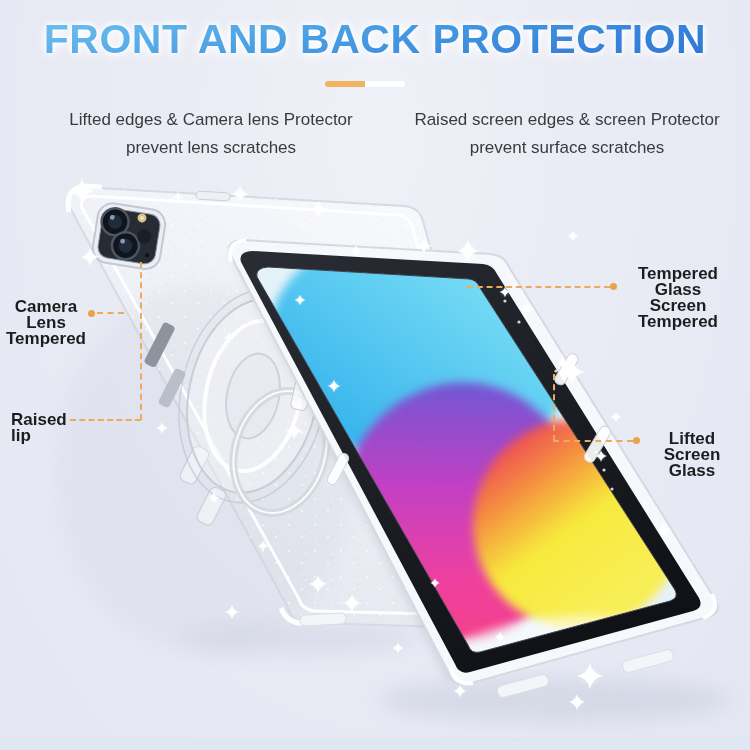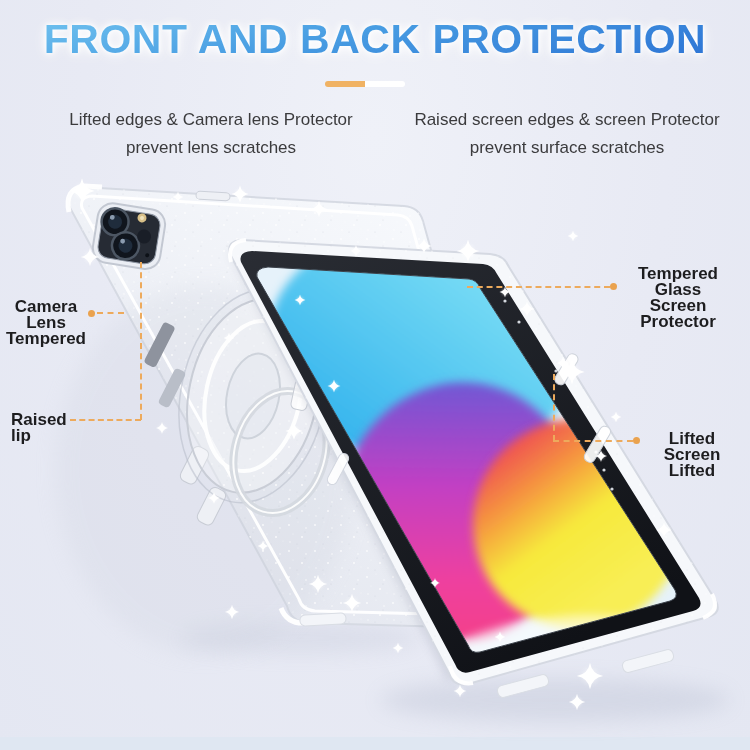--- a/index.html
+++ b/index.html
@@ -268,25 +268,25 @@
   <div class="lbl lip-lbl left-align">
     <span>Raised lip</span>
   </div>
   <div class="dash-h lip-dash-h"></div>
   <div class="dash-v lip-dash-v"></div>
 
   <div class="dash-h tg-dash"></div>
   <div class="dot tg-dot"></div>
   <div class="lbl tg-lbl">
     <span>Tempered Glass</span>
-    <span>Screen Protector</span>
+    <span>Screen Tempered</span>
   </div>
 
   <div class="dash-v re-dash-v"></div>
   <div class="dash-h re-dash-h"></div>
   <div class="dot re-dot"></div>
   <div class="lbl re-lbl">
     <span>Lifted Screen</span>
-    <span>Lifted</span>
+    <span>Glass</span>
   </div>
 
   <div class="bottom-band"></div>
 </div>
 
 </body></html>

